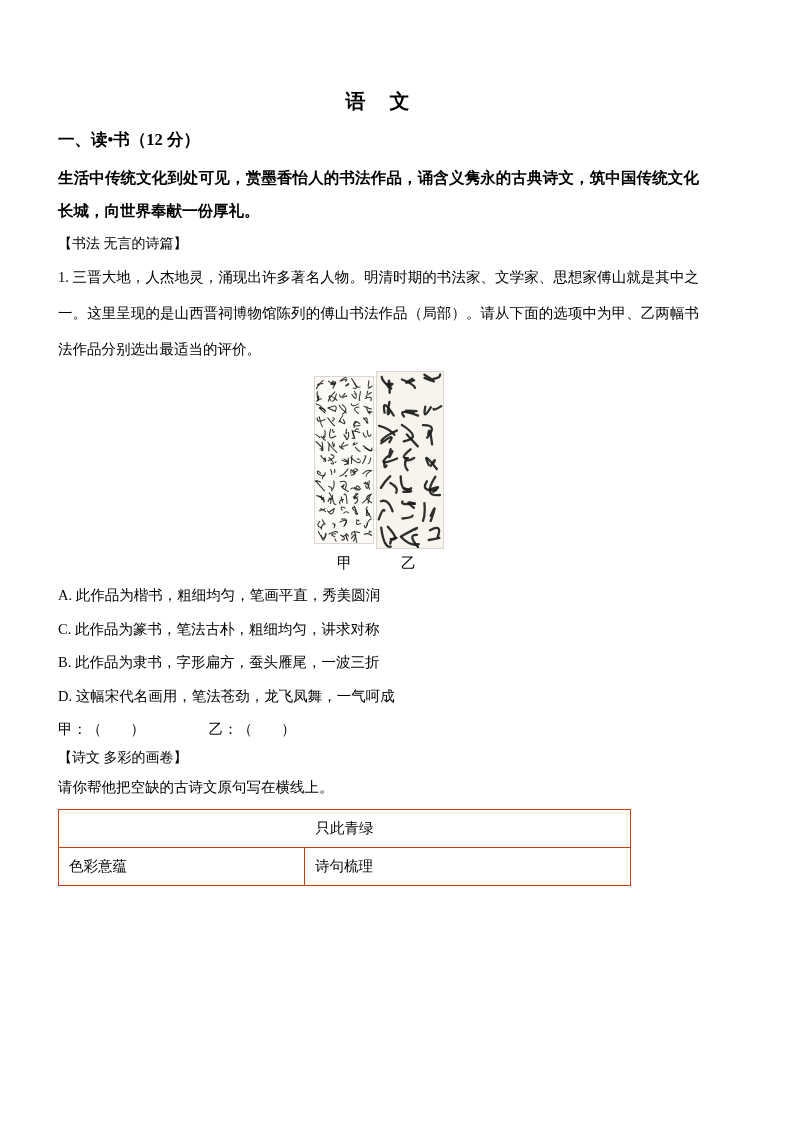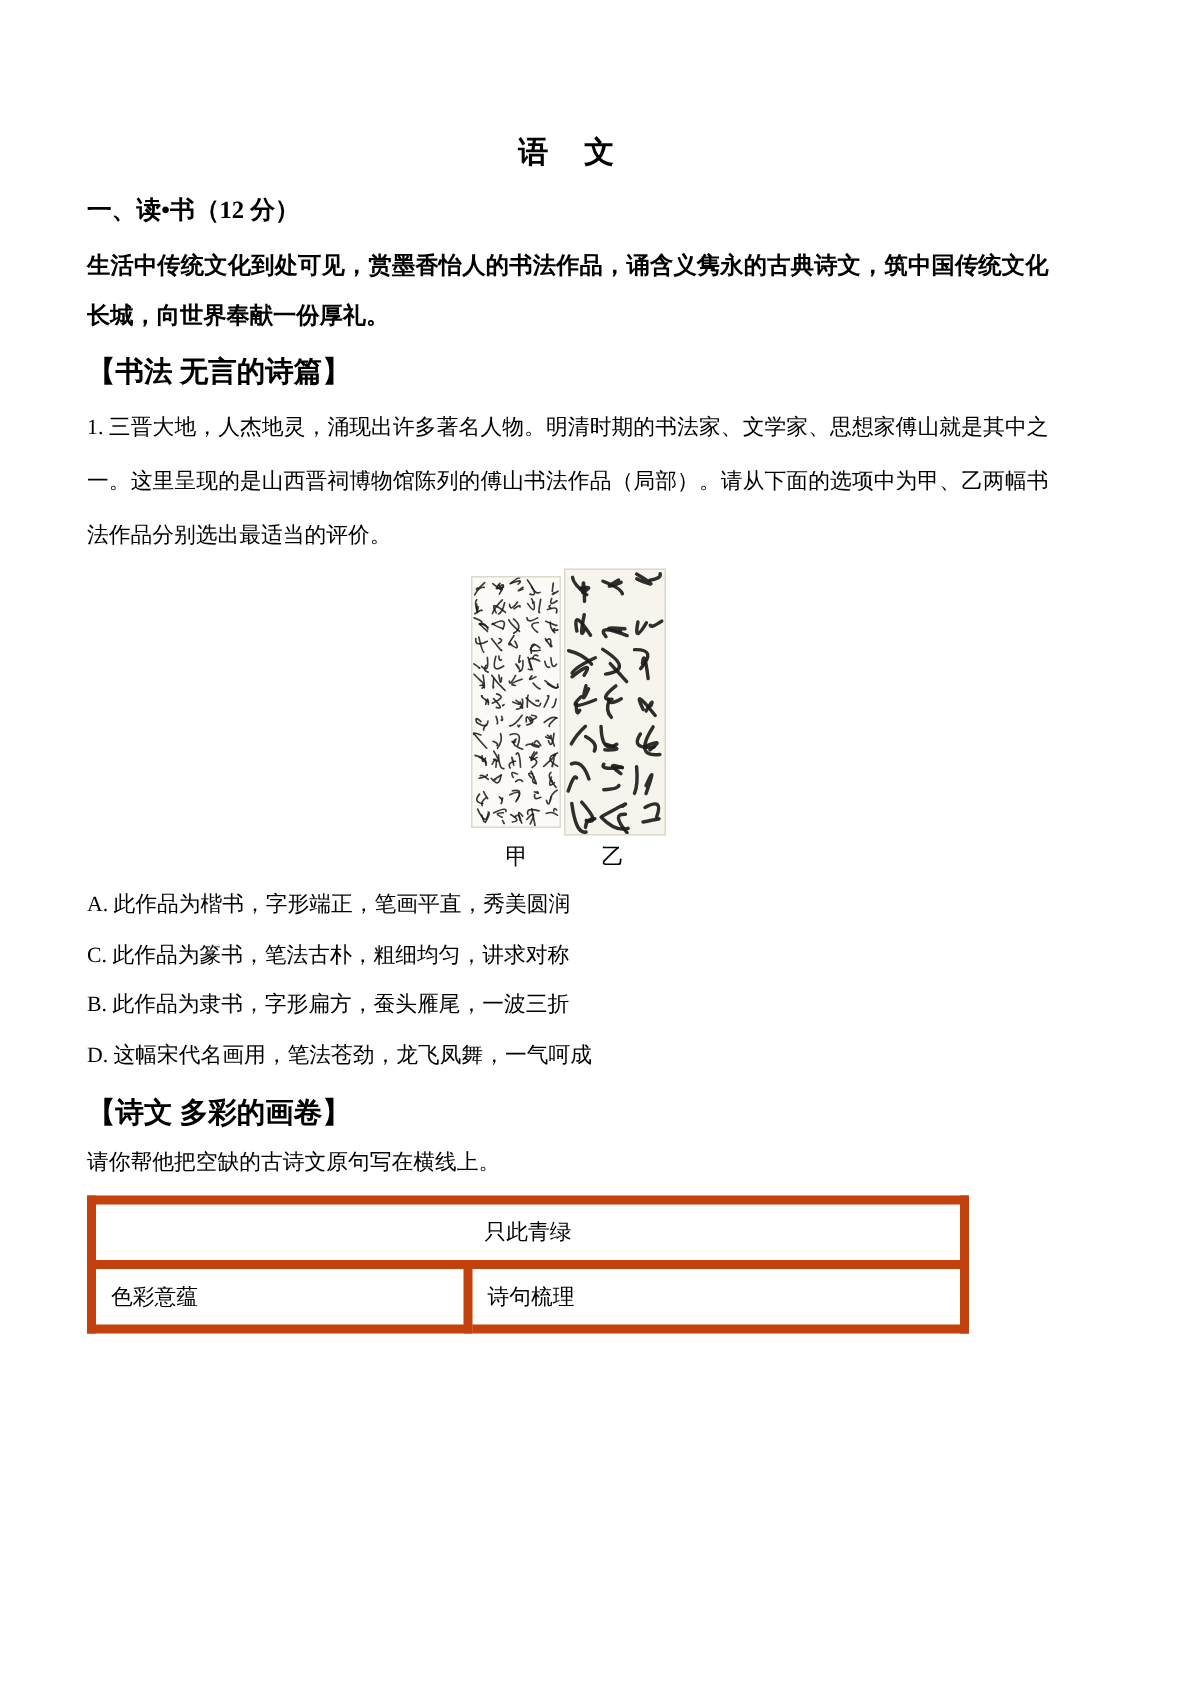--- a/index.html
+++ b/index.html
@@ -2,39 +2,39 @@
 <html><head>
 <meta charset="utf-8">
 <style>
   html,body{margin:0;padding:0;background:#ffffff;}
   .page{position:relative;width:749px;height:1122px;margin:0 auto;background:#fff;
         font-family:"Liberation Serif","DejaVu Serif",serif;color:#000;
         padding:88px 72px 0 36px;box-sizing:border-box;overflow:hidden;}
   .doc-title{text-align:center;font-size:20px;font-weight:bold;letter-spacing:2px;}
   .sec-heading{margin-top:14px;font-size:16.5px;font-weight:bold;}
   .intro{margin-top:10px;font-size:15.5px;font-weight:bold;line-height:33px;text-align:justify;}
-  .bracket-heading{margin-top:8px;font-size:19px;font-weight:bold;}
+  .bracket-heading{margin-top:8px;font-size:14px;font-weight:normal;}
   .q-para{margin-top:6px;font-size:14.5px;line-height:36px;text-align:justify;}
   .figure{margin-top:4px;display:flex;justify-content:center;align-items:center;gap:2px;}
   .panel{display:block;background:#fbfaf6;border:1px solid #dcd8cd;}
   #art-yi{background:#f6f4ed;}
   #art-jia path,#art-yi path{fill:none;stroke:#1c1c1c;stroke-linecap:round;}
   #art-jia path{stroke-width:1.1;opacity:.88;}
   #art-yi path{stroke-width:2.3;opacity:.92;}
   .fig-labels{margin-top:5px;display:flex;justify-content:center;gap:2px;font-size:15px;}
   .fig-labels span{display:inline-block;text-align:center;}
   .fig-labels .l-jia{width:58px;}
   .fig-labels .l-yi{width:66px;}
   .options{margin-top:6px;}
   .options div{font-size:14.5px;line-height:33.5px;}
   .answer-line{margin-top:4px;font-size:14.5px;line-height:24px;}
   .answer-line .yi{margin-left:60px;}
   .instruction{margin-top:8px;font-size:14.5px;line-height:24px;}
   table.card{border-collapse:collapse;margin-top:10px;}
-  table.card td{border:6px solid #c2410c;font-size:14.5px;padding:9px 10px;vertical-align:middle;
+  table.card td{border:1px solid #c2410c;font-size:14.5px;padding:9px 10px;vertical-align:middle;
                 font-family:Liberation Mono, monospace;}
   td.card-title{text-align:center;}
   .col1{width:225px;}
   .col2{width:305px;}
   td.tall{height:38px;}
 </style>
 </head>
 <body>
 
 <div class="page">
@@ -268,26 +268,30 @@
         <path d="M60.8 164.5 Q65.6 151.4 53.0 158.3"></path>
       </svg>
   </div>
 
   <div class="fig-labels">
     <span class="l-jia">甲</span>
     <span class="l-yi">乙</span>
   </div>
 
   <div class="options">
-    <div>A. 此作品为楷书，字形端正，笔画平直，秀美圆润</div>
+    <div>A. 此作品为楷书，粗细均匀，笔画平直，秀美圆润</div>
     <div>C. 此作品为篆书，笔法古朴，粗细均匀，讲求对称</div>
     <div>B. 此作品为隶书，字形扁方，蚕头雁尾，一波三折</div>
     <div>D. 这幅宋代名画用，笔法苍劲，龙飞凤舞，一气呵成</div>
   </div>
 
+  <div class="answer-line">
+    <span class="jia">甲：（　　）</span>
+    <span class="yi">乙：（　　）</span>
+  </div>
 
   <div class="bracket-heading">【诗文 多彩的画卷】</div>
 
 
   <div class="instruction">请你帮他把空缺的古诗文原句写在横线上。</div>
 
   <table class="card">
     <tbody>
         <tr>
       <td colspan="2" class="card-title">只此青绿</td>

